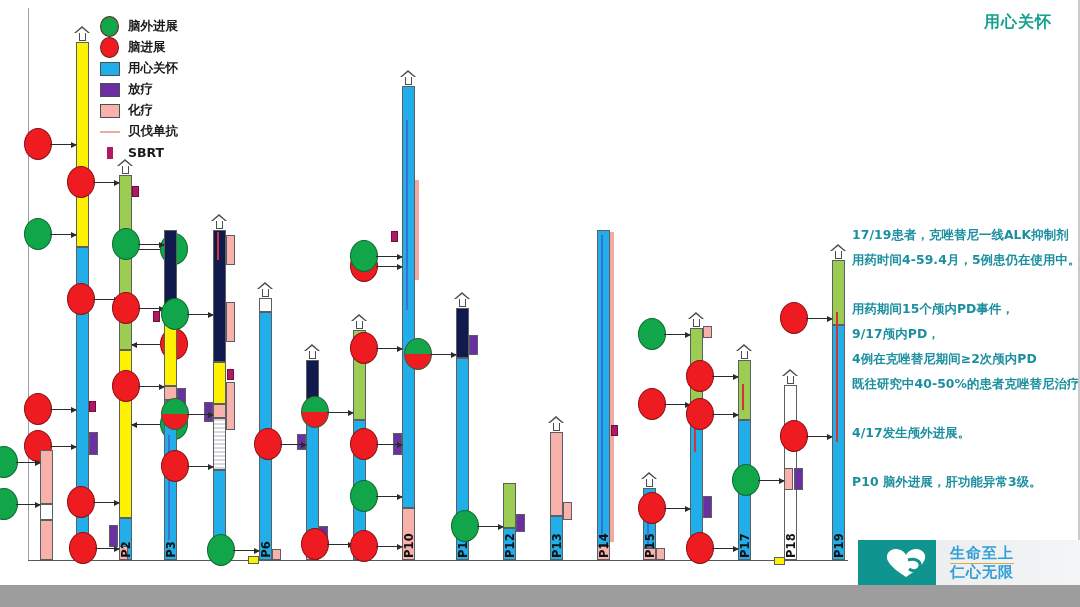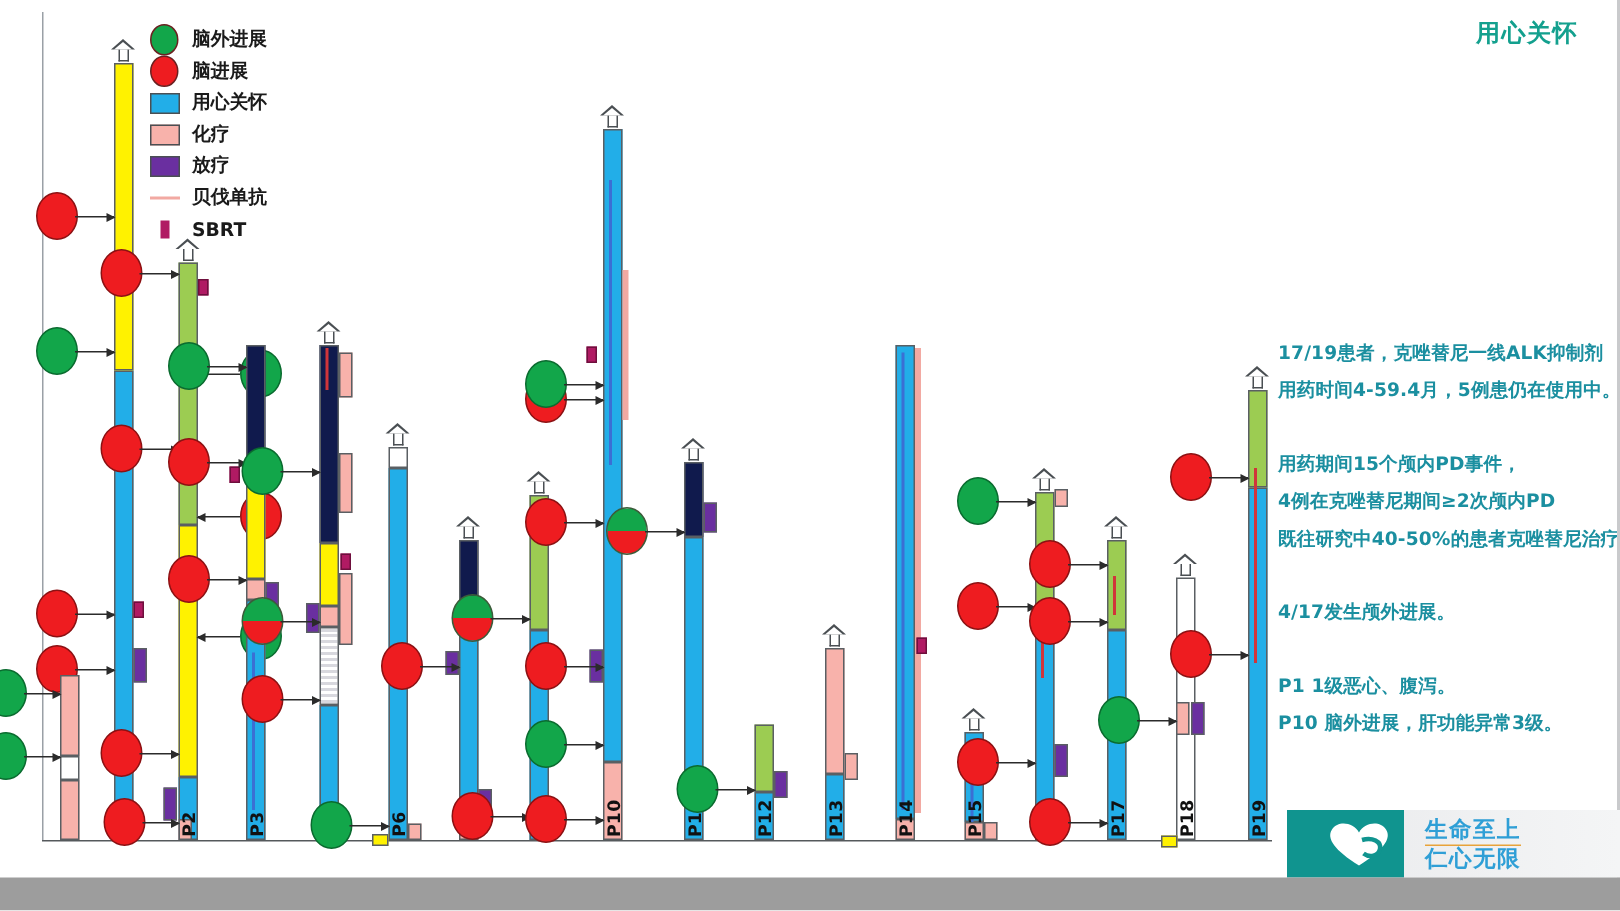--- a/index.html
+++ b/index.html
@@ -422,29 +422,29 @@
         <div class="t">脑进展</div>
       </div>
       <div class="lg">
         <div class="k">
           <span class="sw-rect" style="background: rgb(34, 174, 232);"></span>
         </div>
         <div class="t">用心关怀</div>
       </div>
       <div class="lg">
         <div class="k">
+          <span class="sw-rect" style="background: rgb(106, 47, 160);"></span>
+        </div>
+        <div class="t">放疗</div>
+      </div>
+      <div class="lg">
+        <div class="k">
           <span class="sw-rect" style="background: rgb(248, 178, 171);"></span>
         </div>
         <div class="t">化疗</div>
-      </div>
-      <div class="lg">
-        <div class="k">
-          <span class="sw-rect" style="background: rgb(106, 47, 160);"></span>
-        </div>
-        <div class="t">放疗</div>
       </div>
       <div class="lg">
         <div class="k">
           <span class="sw-line" style="border-top-color: rgb(242, 169, 162);"></span>
         </div>
         <div class="t">贝伐单抗</div>
       </div>
       <div class="lg">
         <div class="k">
           <span class="sw-sbrt" style="background: rgb(176, 26, 99);"></span>
@@ -458,30 +458,30 @@
   </div>
 
   <div id="notes">
       <div class="blk">
         <div class="ln">17/19患者，克唑替尼一线ALK抑制剂</div>
         <div class="ln">用药时间4-59.4月，5例患仍在使用中。</div>
       </div>
       <div class="gap"></div>
       <div class="blk">
         <div class="ln">用药期间15个颅内PD事件，</div>
+        <div class="ln">9/17颅内PD，</div>
         <div class="ln">4例在克唑替尼期间≥2次颅内PD</div>
         <div class="ln">既往研究中40-50%的患者克唑替尼治疗</div>
       </div>
       <div class="gap"></div>
       <div class="blk">
         <div class="ln">4/17发生颅外进展。</div>
       </div>
       <div class="gap"></div>
       <div class="blk">
-        <div class="ln">P1  1级恶心、腹泻。</div>
         <div class="ln">P10  脑外进展，肝功能异常3级。</div>
       </div>
     </div>
 
   <div id="right-edge"></div>
   <div id="logo">
     <div id="logo-mark">
       <svg class="h" viewBox="0 0 44 31">
         <path d="M22 30 C6 20 0 12 4 6 C8 0 18 1 22 8 C26 1 36 0 40 6 C44 12 38 20 22 30 Z" fill="#ffffff"></path>
         <path d="M24 13 C31 11 37 14 36 19 C35 24 29 25 25 22" fill="none" stroke="#10948f" stroke-width="3"></path>

